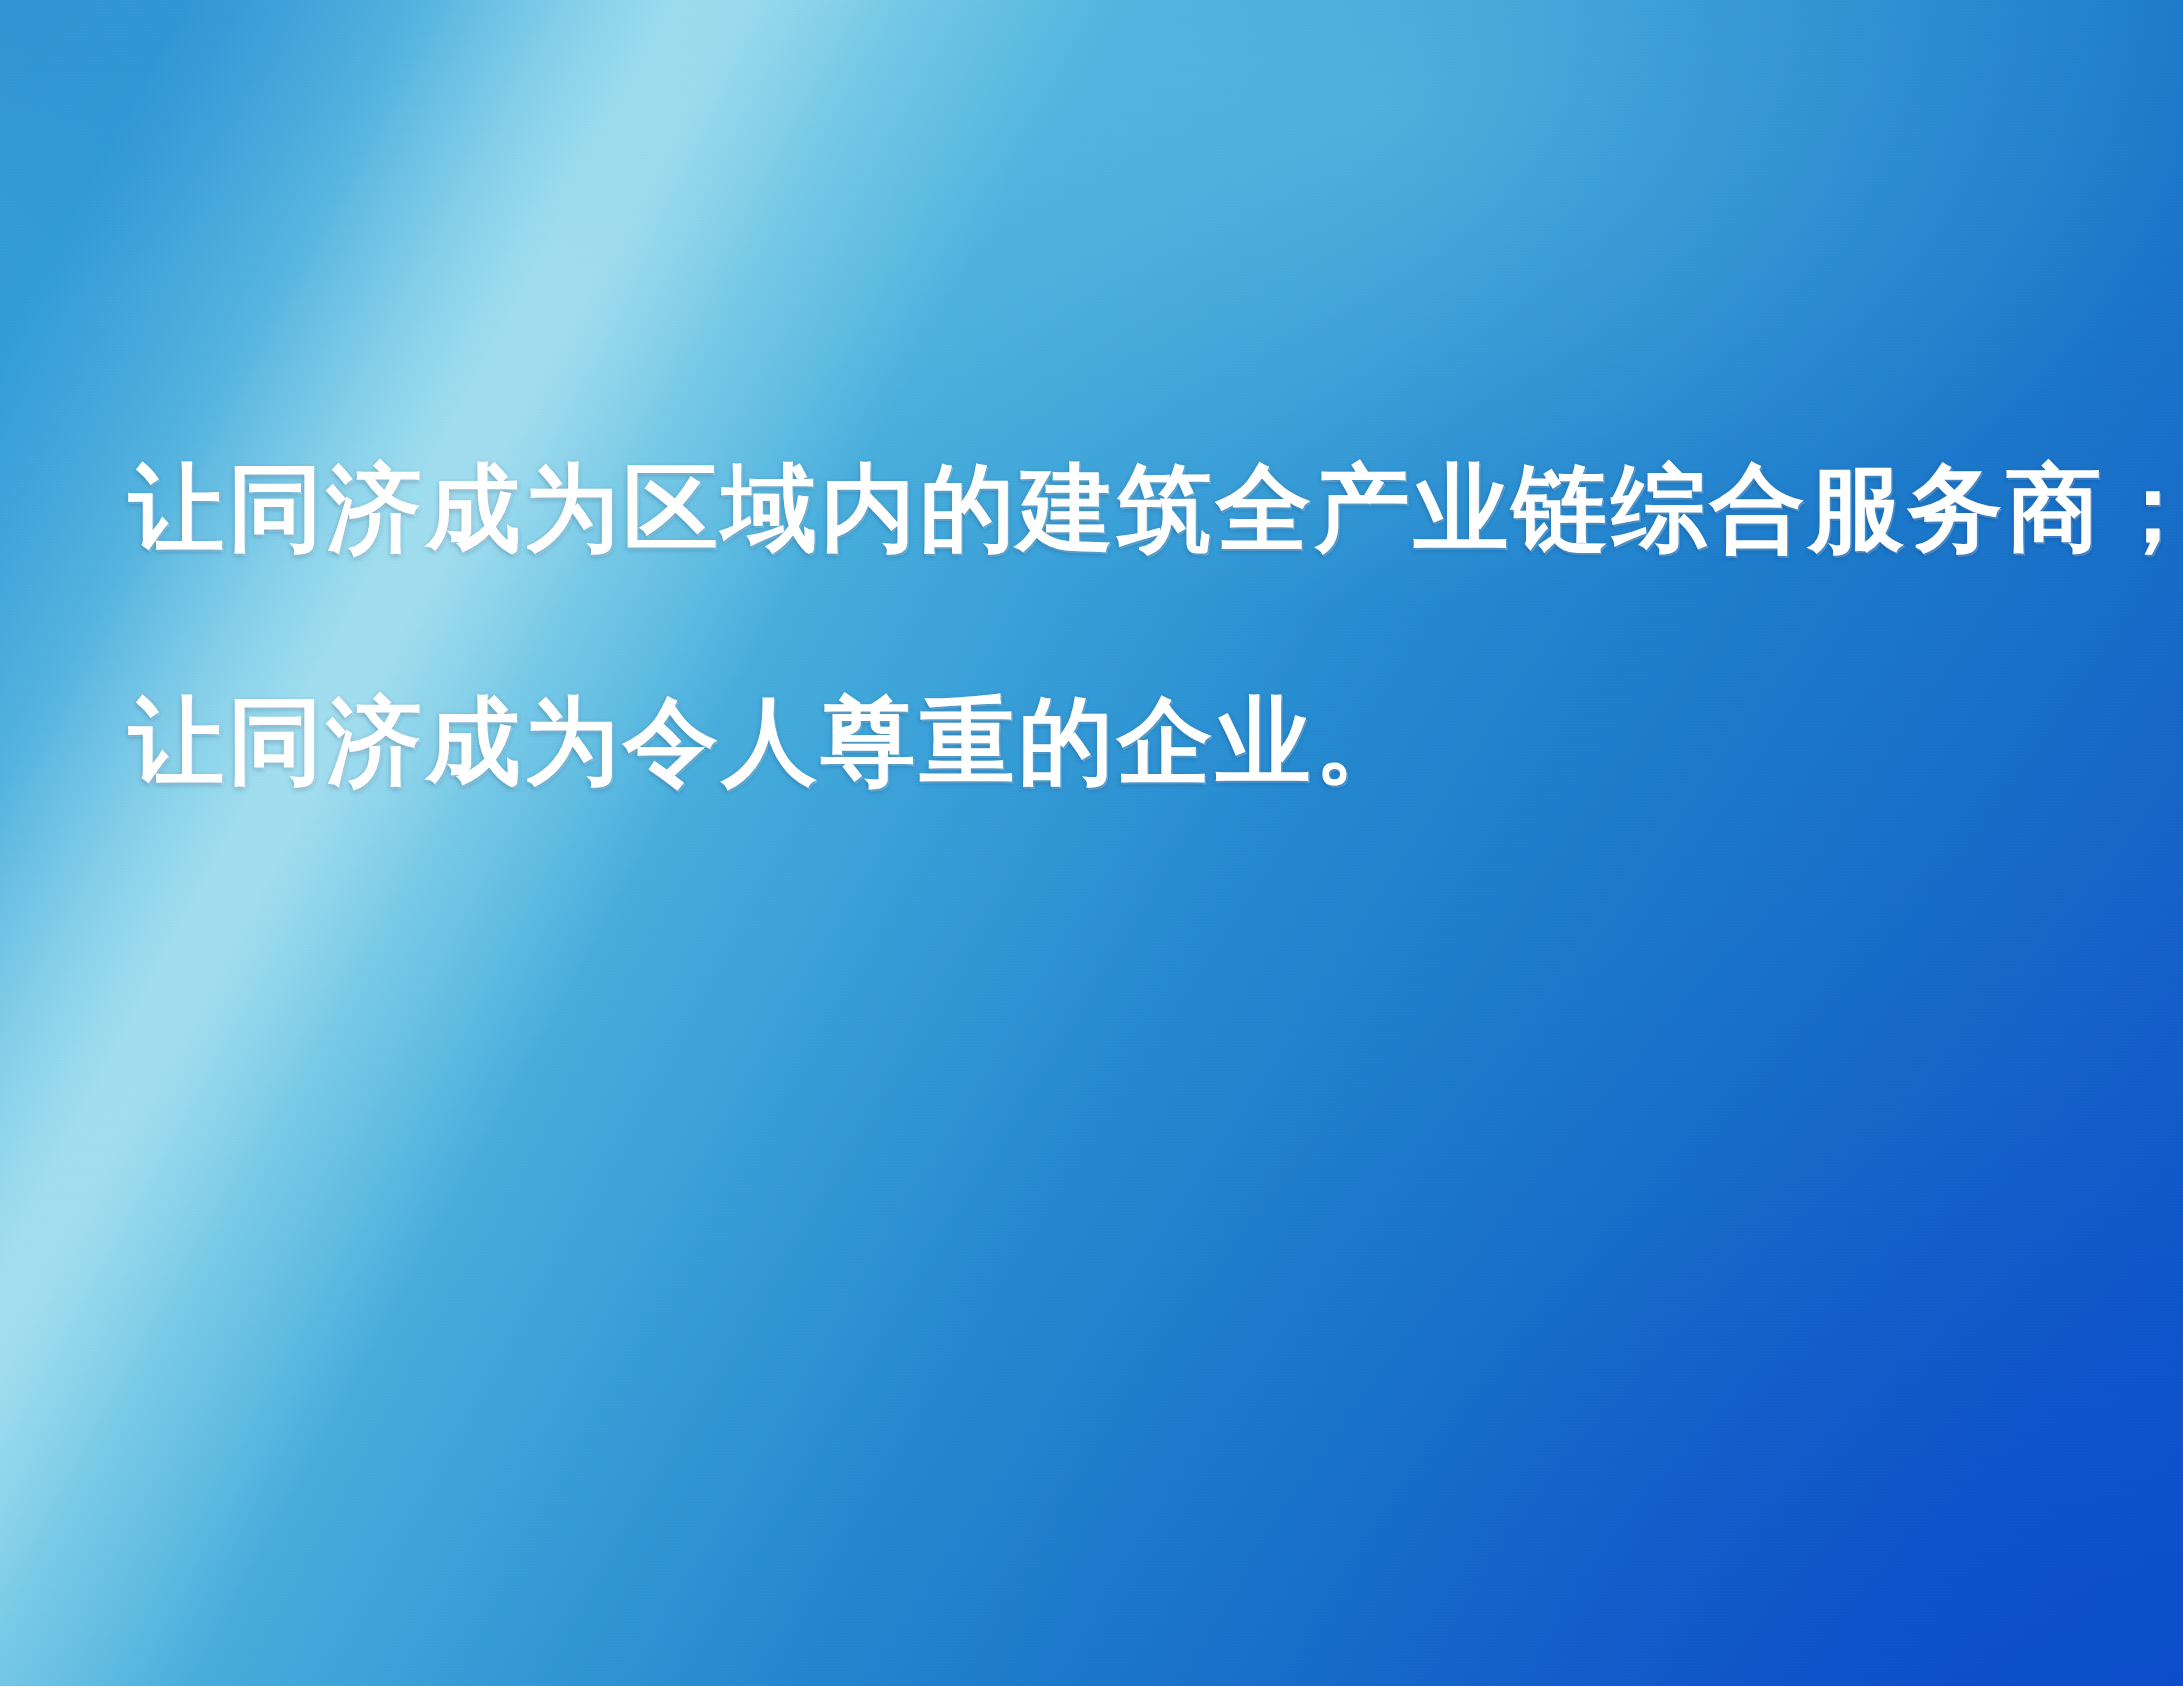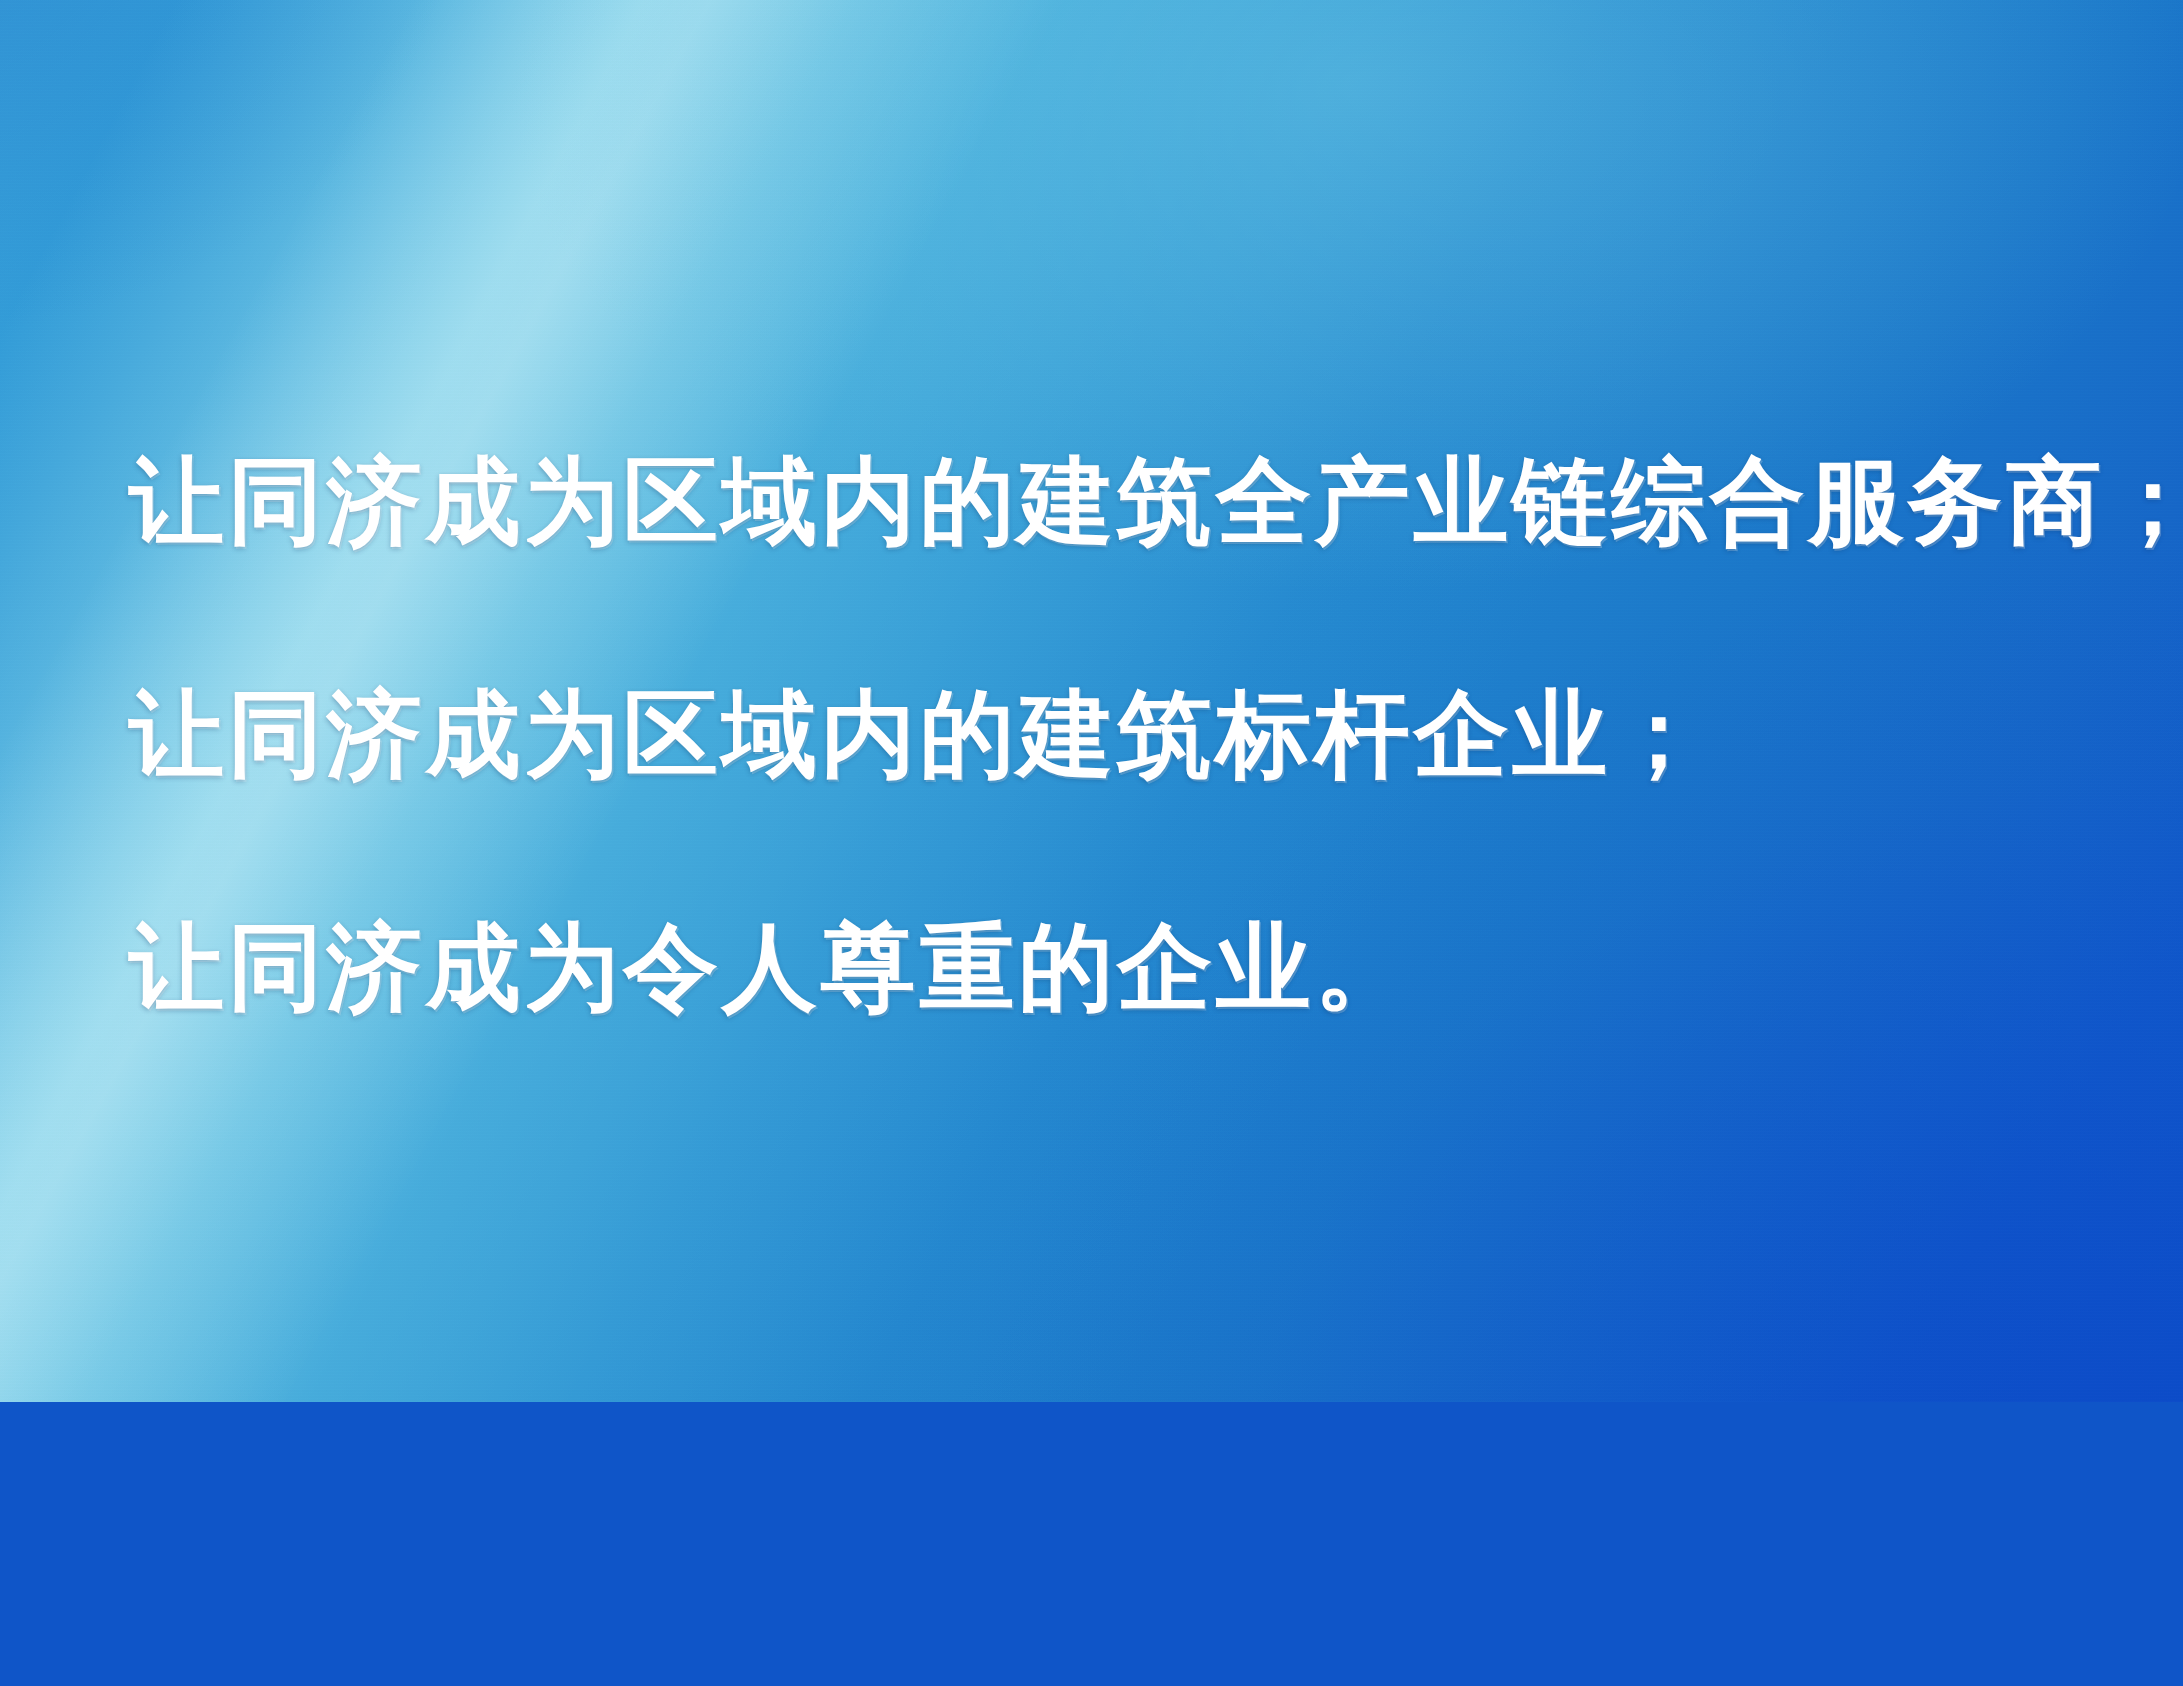--- a/index.html
+++ b/index.html
@@ -4,23 +4,23 @@
 <title>Slide</title>
 <style>
   html, body {
     margin: 0;
     padding: 0;
     background: #0f55c8;
   }
   #slide {
     position: relative;
     width: 2183px;
-    height: 1402px;
+    height: 1686px;
     overflow: hidden;
-    font-family: Liberation Mono, monospace;
+    font-family: Liberation Serif, serif;
     background: #1f7fd0;
   }
 
   
   .bg-layer {
     position: absolute;
     inset: 0;
     pointer-events: none;
   }
   
@@ -124,18 +124,17 @@
   <div class="bg-layer bg-base"></div>
   <div class="bg-layer bg-band"></div>
   <div class="bg-layer bg-streak"></div>
   <div class="bg-layer bg-haze"></div>
   <div class="bg-layer bg-deep"></div>
   <div class="bg-layer bg-tl"></div>
   <div class="bg-layer bg-scan"></div>
 
   <div id="text-block">
     <p class="line">让同济成为区域内的建筑全产业链综合服务商；</p>
-    <p class="line">让同济成为区域内的建筑标杆企业；</p>
     <p class="line">让同济成为令人尊重的企业。</p>
   </div>
 
 </div>
 
 
 </body></html>

